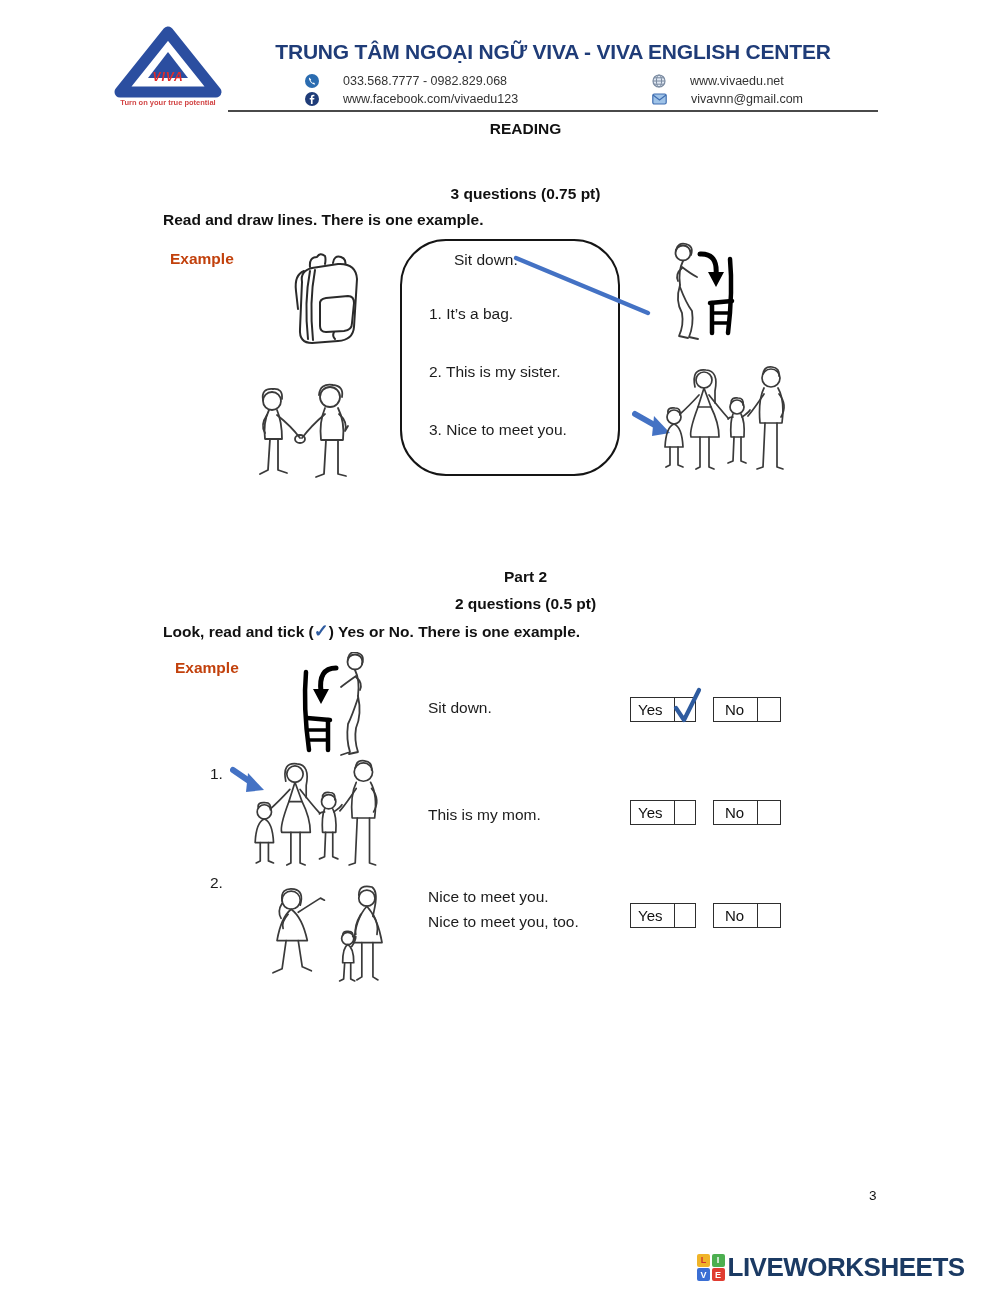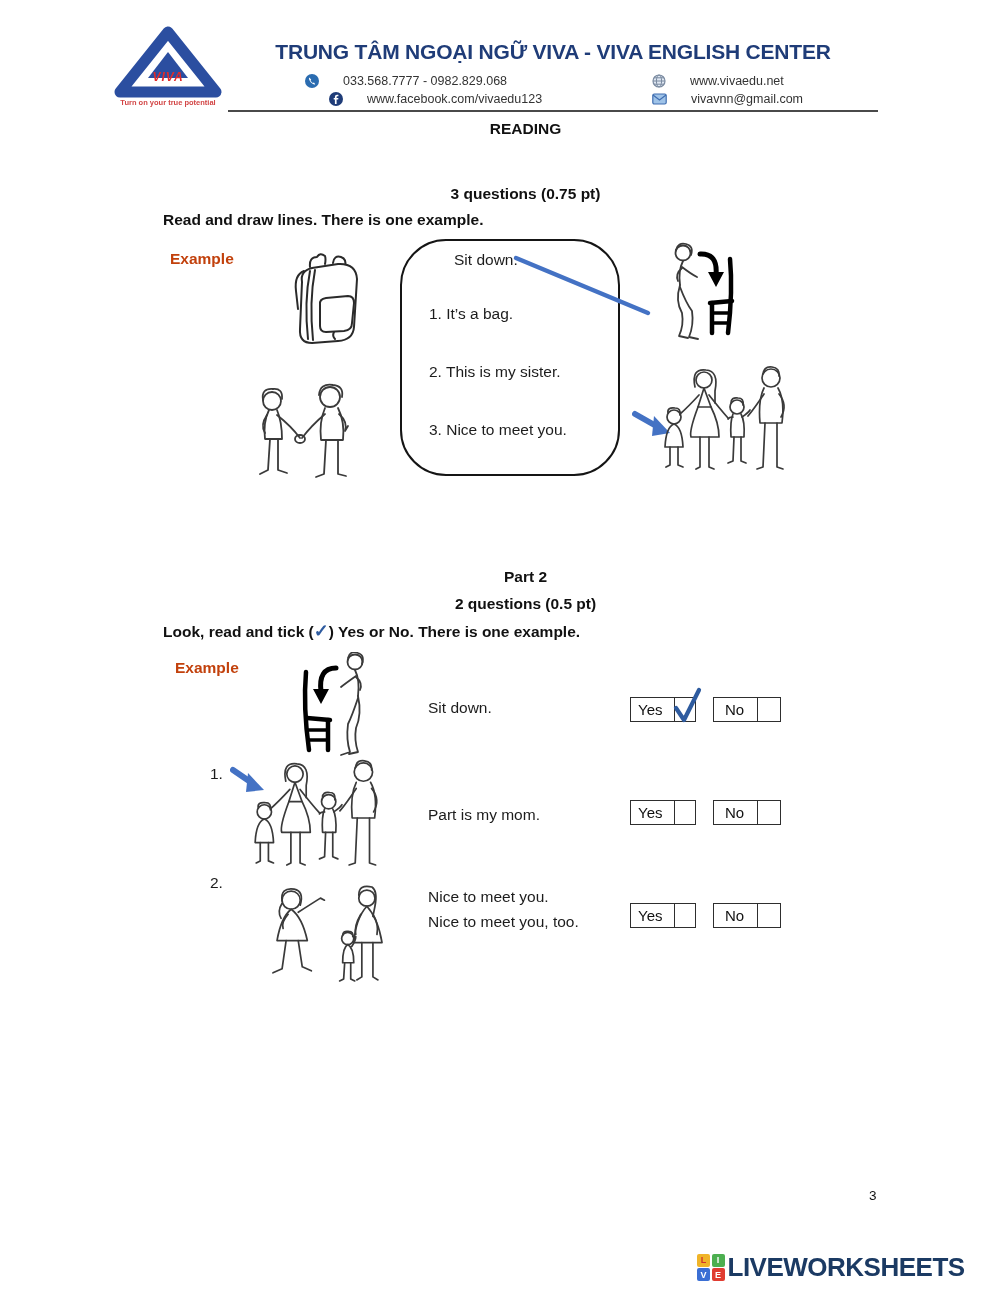--- a/index.html
+++ b/index.html
@@ -63,21 +63,21 @@
   <div class="abs header-title">TRUNG TÂM NGOẠI NGỮ VIVA - VIVA ENGLISH CENTER</div>
 
   <div class="abs contact" style="left:305px;top:74px;">
     <svg width="14" height="14" viewBox="0 0 14 14">
       <circle cx="7" cy="7" r="7" fill="#2b6cb0"></circle>
       <path d="M4.2 3.4 Q3.4 4.2 4.6 6.4 Q5.8 8.6 7.6 9.8 Q9.4 11 10.2 10.2 L9 8.6 L7.8 9 Q6.4 8 5.6 6.4 L6.2 5.4 Z" fill="#fff"></path>
     </svg>
     <span>033.568.7777 - 0982.829.068</span>
   </div>
 
-  <div class="abs contact" style="left:305px;top:92px;margin-left:24px;">
+  <div class="abs contact" style="left:305px;top:92px;">
     <svg width="14" height="14" viewBox="0 0 14 14">
       <circle cx="7" cy="7" r="7" fill="#1f3c78"></circle>
       <path d="M7.6 12 L7.6 7.6 L9.2 7.6 L9.4 5.9 L7.6 5.9 L7.6 4.9 Q7.6 4.2 8.4 4.2 L9.4 4.2 L9.4 2.7 L8 2.7 Q5.9 2.7 5.9 4.8 L5.9 5.9 L4.7 5.9 L4.7 7.6 L5.9 7.6 L5.9 12 Z" fill="#fff"></path>
     </svg>
     <span>www.facebook.com/vivaedu123</span>
   </div>
 
   <div class="abs contact" style="left:652px;top:74px;">
     <svg width="14" height="14" viewBox="0 0 14 14">
       <circle cx="7" cy="7" r="6" fill="#dfe7f2" stroke="#7a8aa0" stroke-width="1.2"></circle>
@@ -262,21 +262,21 @@
     <path d="M83 72 L83 96 L88 98"></path>
     <circle cx="113" cy="13" r="9"></circle>
     <path d="M105 9 Q106 1 114 2 Q122 3 121 11"></path>
     <path d="M106 23 Q100 35 102 58 L124 58 Q127 35 120 23"></path>
     <path d="M106 29 Q96 44 90 51"></path>
     <path d="M121 29 Q130 40 123 52"></path>
     <path d="M107 58 L105 102 L99 104"></path>
     <path d="M119 58 L119 102 L125 104"></path>
   </svg>
 
-  <div class="abs body-text" style="left:428px;top:806px;">Part is my mom.</div>
+  <div class="abs body-text" style="left:428px;top:806px;">This is my mom.</div>
 
   <div class="abs yn-box" style="left:630px;top:800px;">
     <span class="yn-label">Yes</span>
     <span class="yn-cell"></span>
   </div>
   <div class="abs yn-box" style="left:713px;top:800px;width:68px;">
     <span class="yn-label" style="padding-left:11px;">No</span>
     <span class="yn-cell"></span>
   </div>
 

